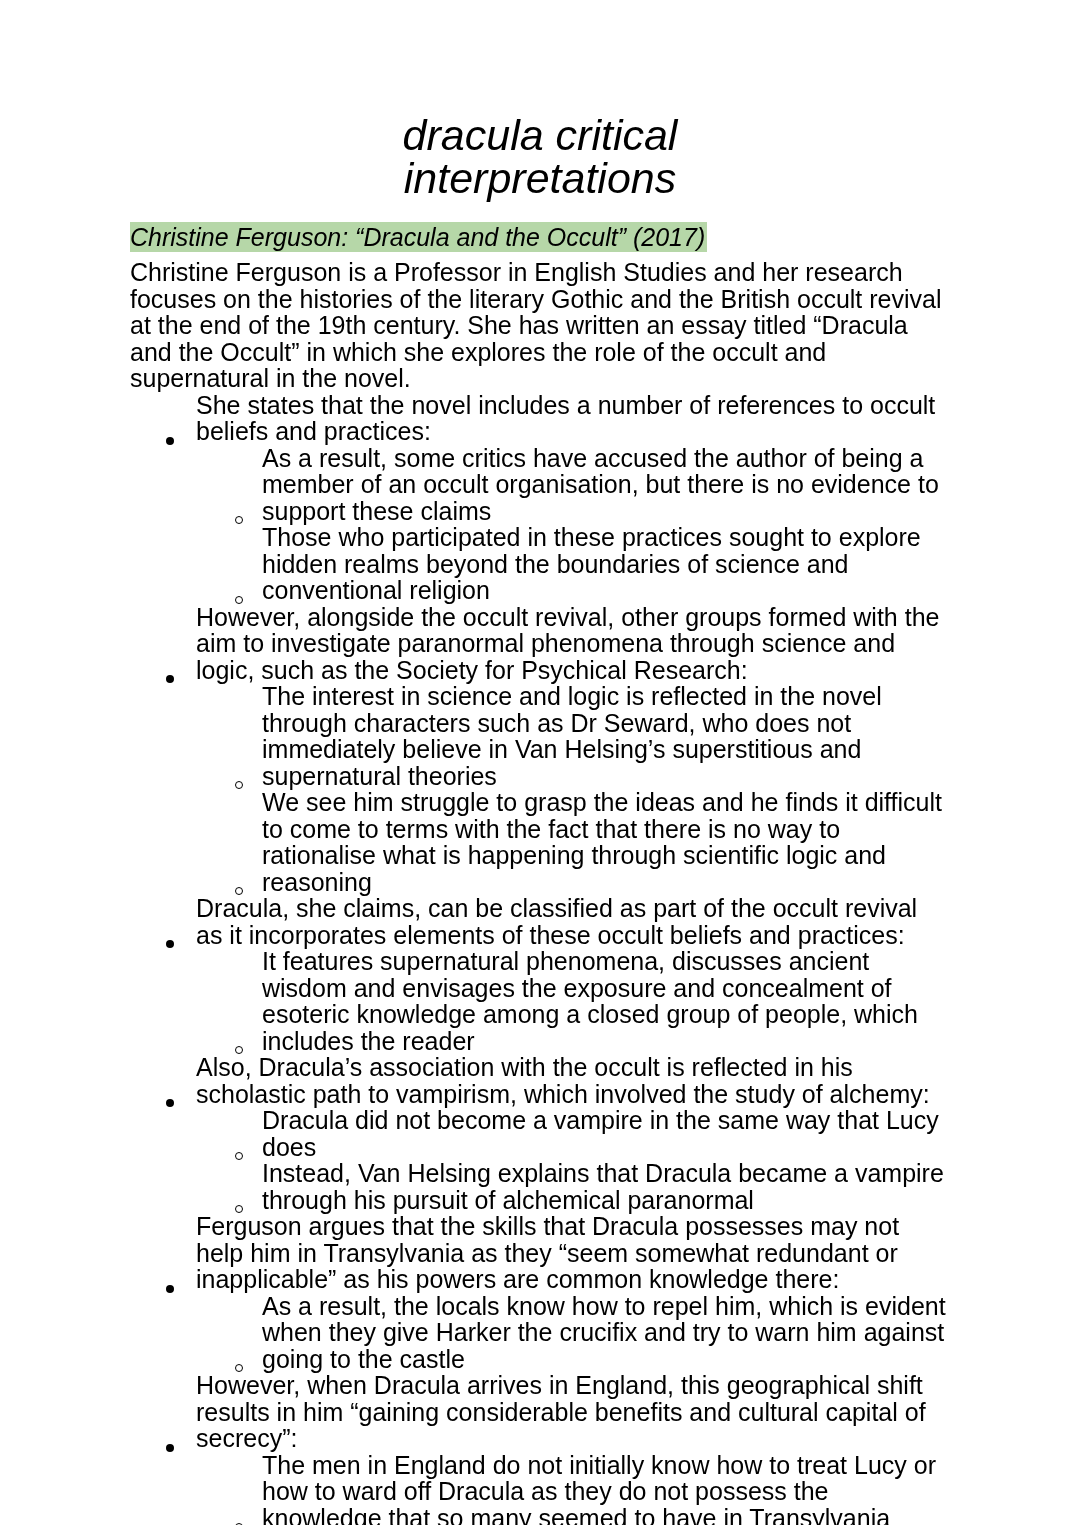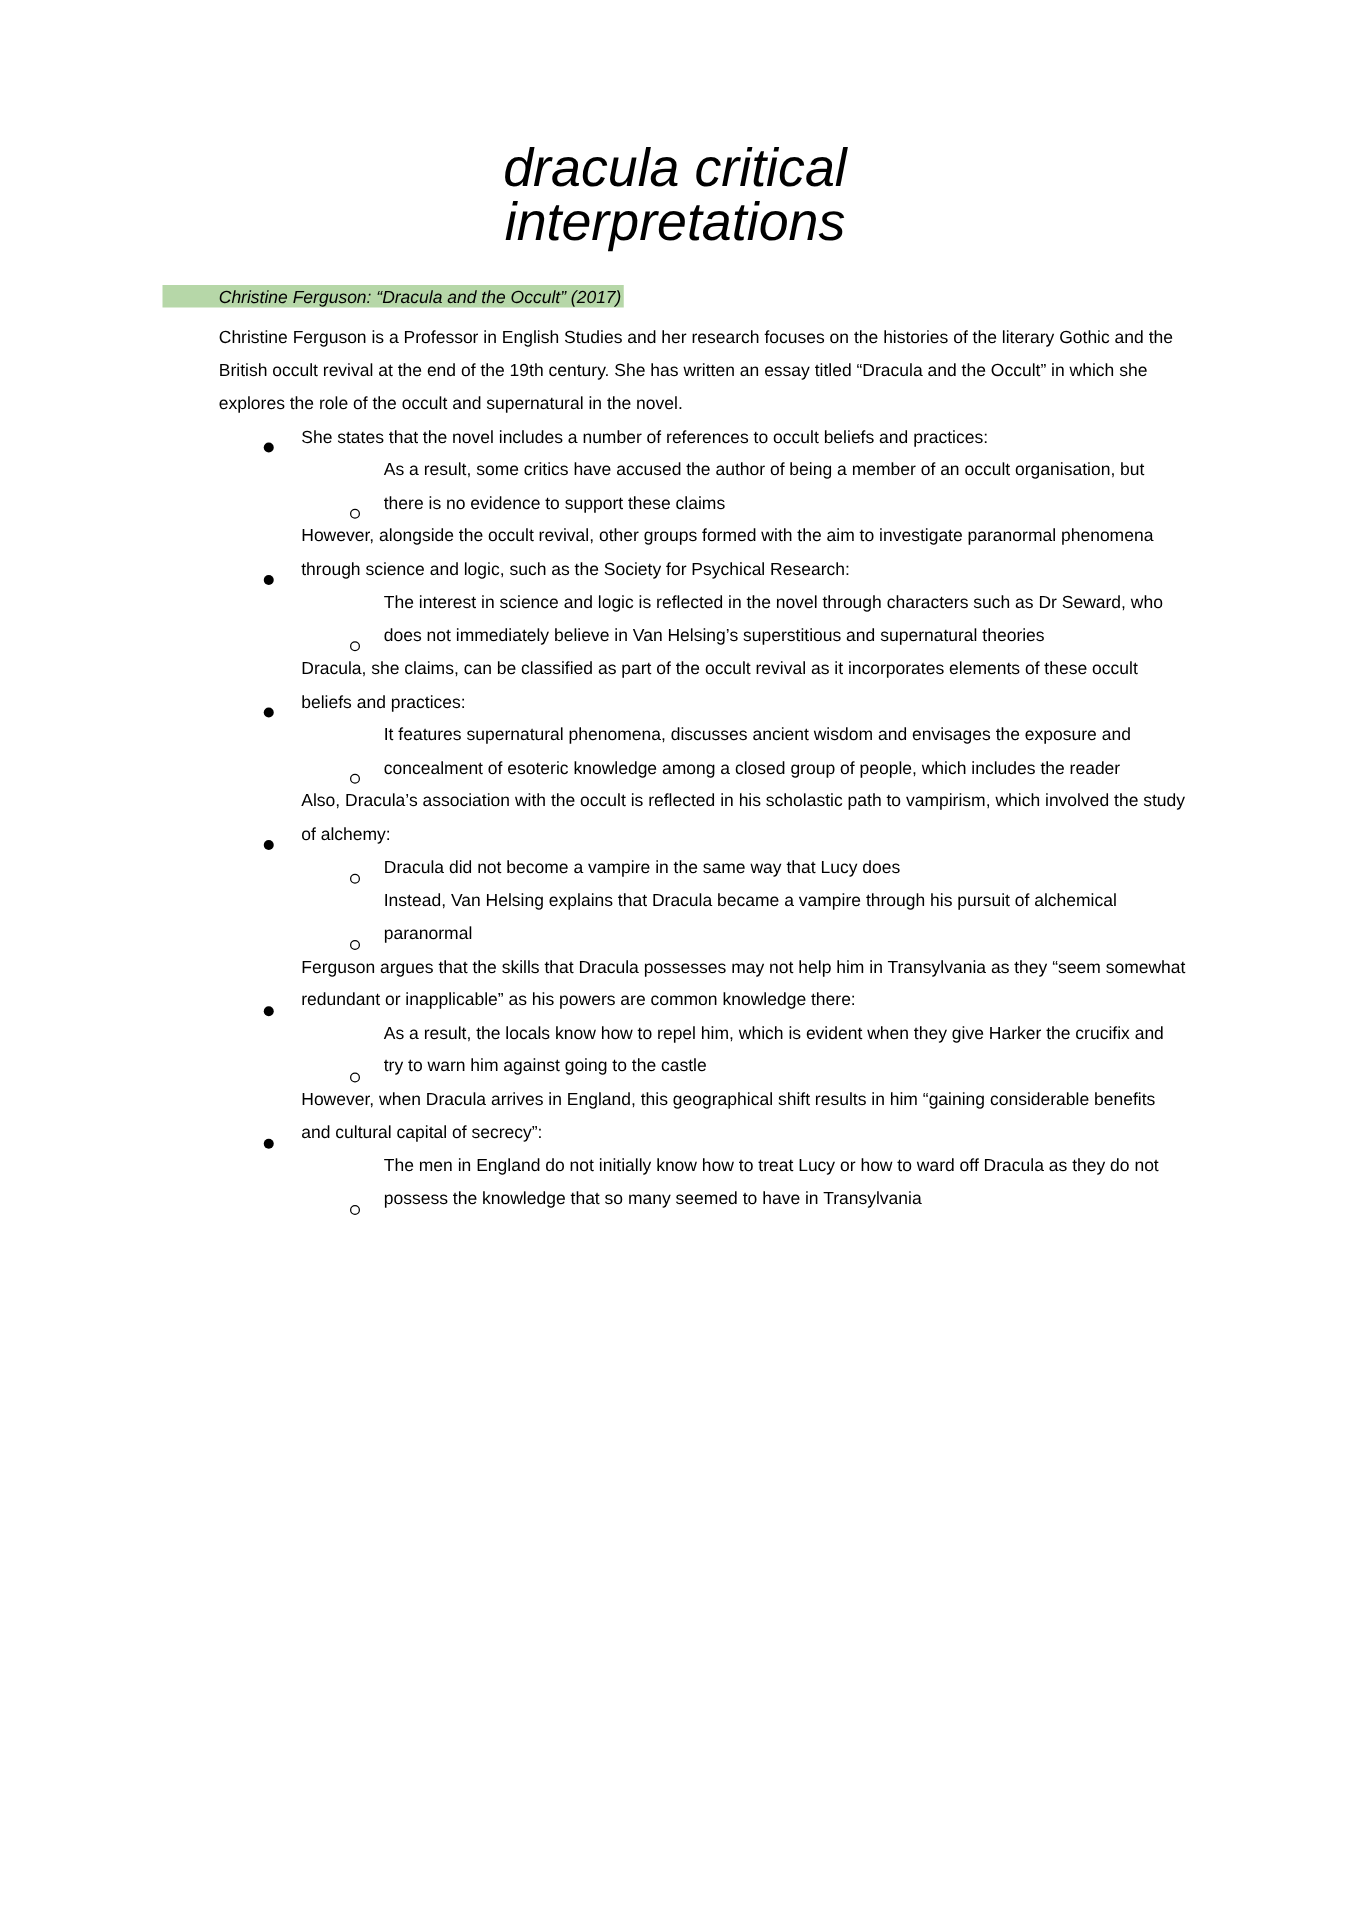--- a/index.html
+++ b/index.html
@@ -37,23 +37,22 @@
   }
   .section-heading {
     display: inline;
     font-size: 21px;
     font-style: italic;
     font-weight: 400;
     line-height: 26px;
     padding: 1px 2px 1px 0;
   }
   .body-text {
-    font-size: 14px;
+    font-size: 25px;
     line-height: 26.5px;
-    padding-left: 45px;
   }
   .intro {
     margin: 0;
   }
   .bullet-list {
     margin: 0;
   }
   .li {
     display: flex;
     align-items: flex-end;
@@ -112,31 +111,43 @@
           <span class="dot"></span>
         </span>
         <span class="txt">She states that the novel includes a number of references to occult beliefs and practices:</span>
       </div>
       <div class="li l2">
         <span class="bullet">
           <span class="circ"></span>
         </span>
         <span class="txt">As a result, some critics have accused the author of being a member of an occult organisation, but there is no evidence to support these claims</span>
       </div>
+      <div class="li l2">
+        <span class="bullet">
+          <span class="circ"></span>
+        </span>
+        <span class="txt">Those who participated in these practices sought to explore hidden realms beyond the boundaries of science and conventional religion</span>
+      </div>
       <div class="li l1">
         <span class="bullet">
           <span class="dot"></span>
         </span>
         <span class="txt">However, alongside the occult revival, other groups formed with the aim to investigate paranormal phenomena through science and logic, such as the Society for Psychical Research:</span>
       </div>
       <div class="li l2">
         <span class="bullet">
           <span class="circ"></span>
         </span>
         <span class="txt">The interest in science and logic is reflected in the novel through characters such as Dr Seward, who does not immediately believe in Van Helsing’s superstitious and supernatural theories</span>
+      </div>
+      <div class="li l2">
+        <span class="bullet">
+          <span class="circ"></span>
+        </span>
+        <span class="txt">We see him struggle to grasp the ideas and he finds it difficult to come to terms with the fact that there is no way to rationalise what is happening through scientific logic and reasoning</span>
       </div>
       <div class="li l1">
         <span class="bullet">
           <span class="dot"></span>
         </span>
         <span class="txt">Dracula, she claims, can be classified as part of the occult revival as it incorporates elements of these occult beliefs and practices:</span>
       </div>
       <div class="li l2">
         <span class="bullet">
           <span class="circ"></span>

